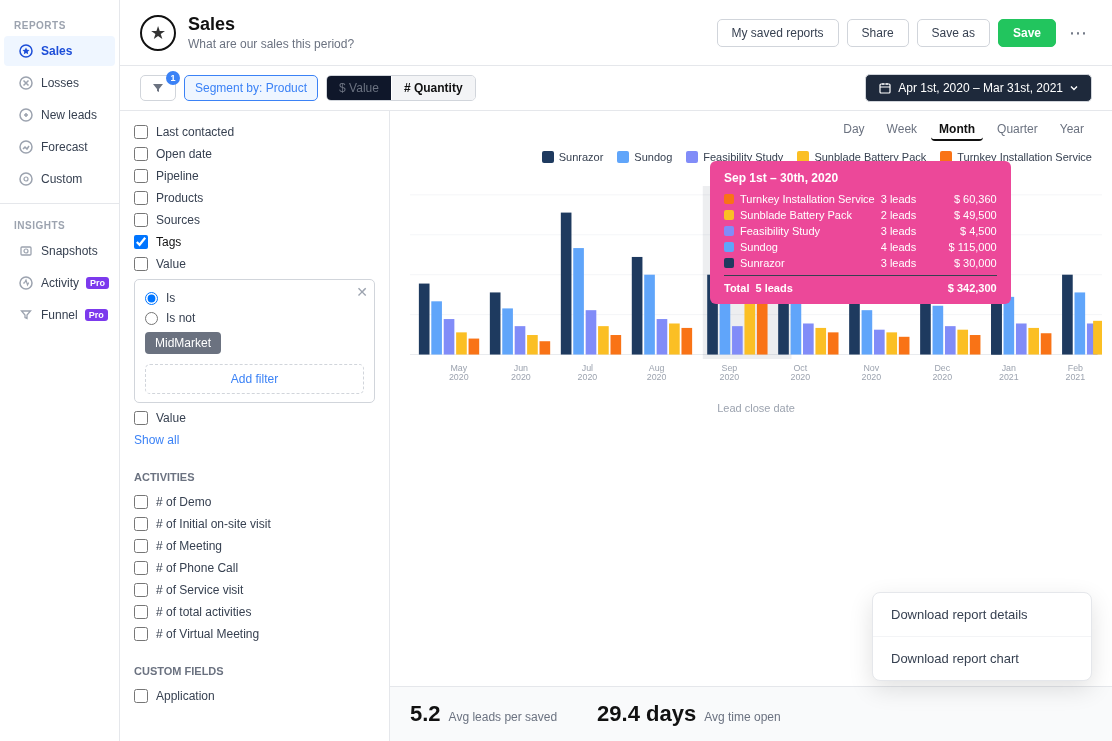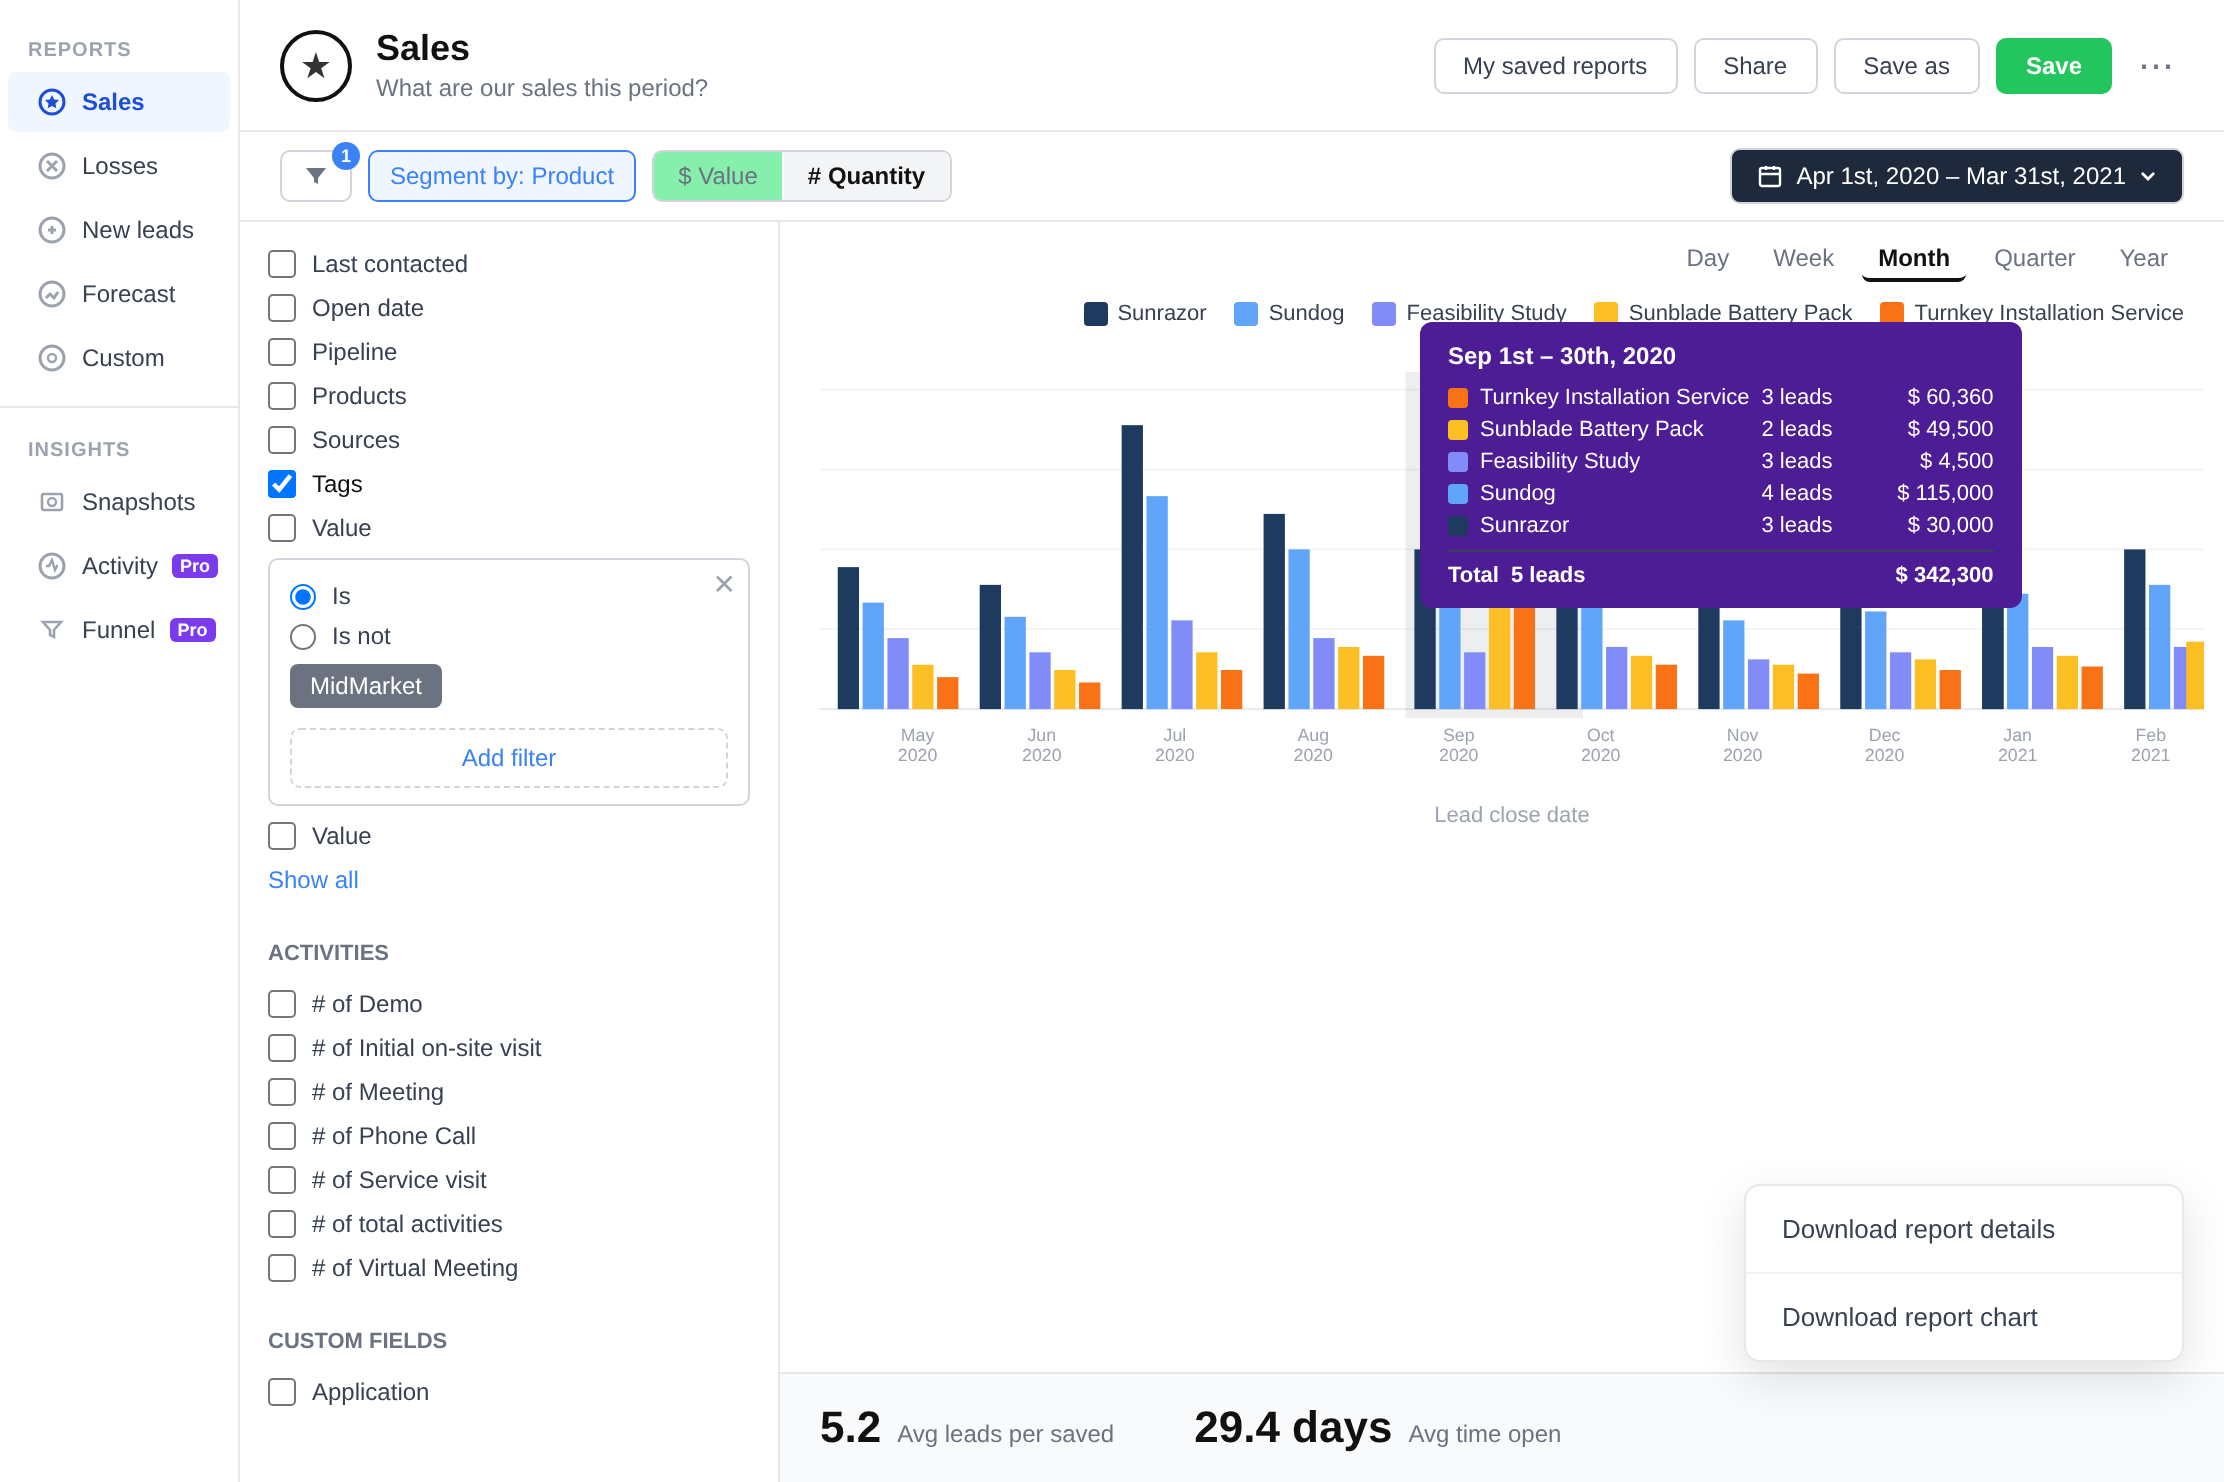--- a/index.html
+++ b/index.html
@@ -31,38 +31,38 @@
     .btn { padding: 6px 14px; border-radius: 5px; font-size: 12px; font-weight: 500; cursor: pointer; border: 1px solid #d1d5db; background: #fff; color: #374151; }
     .btn-primary { background: #22c55e; color: #fff; border-color: #22c55e; font-weight: 600; }
     .more-btn { width: 28px; height: 28px; border: none; background: none; cursor: pointer; font-size: 18px; color: #6b7280; display: flex; align-items: center; justify-content: center; }
 
     
     .toolbar { background: #fff; border-bottom: 1px solid #e5e7eb; padding: 8px 20px; display: flex; align-items: center; gap: 8px; }
     .filter-btn { display: flex; align-items: center; gap: 5px; padding: 5px 10px; border-radius: 5px; border: 1px solid #d1d5db; background: #fff; cursor: pointer; font-size: 12px; color: #374151; position: relative; }
     .filter-badge { position: absolute; top: -5px; right: -5px; background: #3b82f6; color: #fff; border-radius: 50%; width: 14px; height: 14px; font-size: 9px; display: flex; align-items: center; justify-content: center; font-weight: 700; }
     .segment-btn { display: flex; align-items: center; gap: 5px; padding: 5px 10px; border-radius: 5px; border: 1px solid #3b82f6; background: #eff6ff; cursor: pointer; font-size: 12px; color: #3b82f6; font-weight: 500; }
     .value-toggle { display: flex; align-items: center; gap: 0; border: 1px solid #d1d5db; border-radius: 5px; overflow: hidden; }
-    .value-toggle button { padding: 5px 12px; border: none; background: #86efac; font-size: 12px; color: #6b7280; cursor: pointer; }
+    .value-toggle button { padding: 5px 12px; border: none; background: #0f172a; font-size: 12px; color: #6b7280; cursor: pointer; }
     .value-toggle button.active { background: #f3f4f6; color: #111; font-weight: 600; }
     .spacer { flex: 1; }
     .date-range-btn { display: flex; align-items: center; gap: 6px; padding: 6px 12px; border-radius: 5px; border: 1px solid #d1d5db; background: #1e293b; color: #fff; font-size: 12px; cursor: pointer; font-weight: 500; }
 
     
     .chart-area { flex: 1; background: #fff; position: relative; overflow: hidden; display: flex; flex-direction: column; }
     .chart-legend { display: flex; align-items: center; gap: 14px; padding: 10px 20px; justify-content: flex-end; flex-wrap: wrap; }
     .legend-item { display: flex; align-items: center; gap: 5px; font-size: 11px; color: #374151; }
     .legend-dot { width: 12px; height: 12px; border-radius: 2px; }
     .time-tab { padding: 3px 8px; font-size: 12px; color: #6b7280; cursor: pointer; border-radius: 4px; }
     .time-tab.active { color: #111; font-weight: 600; border-bottom: 2px solid #111; }
 
     
     .chart-svg-container { flex: 1; padding: 0 10px 0 20px; position: relative; }
 
     
-    .chart-tooltip { position: absolute; background: #4c1d95; color: #fff; border-radius: 6px; padding: 10px 14px; font-size: 11px; z-index: 10; min-width: 240px; }
+    .chart-tooltip { position: absolute; background: #ec4899; color: #fff; border-radius: 6px; padding: 10px 14px; font-size: 11px; z-index: 10; min-width: 240px; }
     .tooltip-title { font-weight: 700; margin-bottom: 8px; font-size: 12px; }
     .tooltip-row { display: flex; align-items: center; gap: 6px; margin-bottom: 4px; }
     .tooltip-dot { width: 10px; height: 10px; border-radius: 2px; flex-shrink: 0; }
     .tooltip-name { flex: 1; }
     .tooltip-leads { width: 50px; }
     .tooltip-value { width: 60px; text-align: right; }
     .tooltip-total { border-top: 1px solid #374151; margin-top: 6px; padding-top: 6px; font-weight: 700; display: flex; gap: 6px; }
 
     
     .bottom-stats { background: #f9fafb; border-top: 1px solid #e5e7eb; padding: 14px 20px; display: flex; align-items: center; gap: 40px; }

